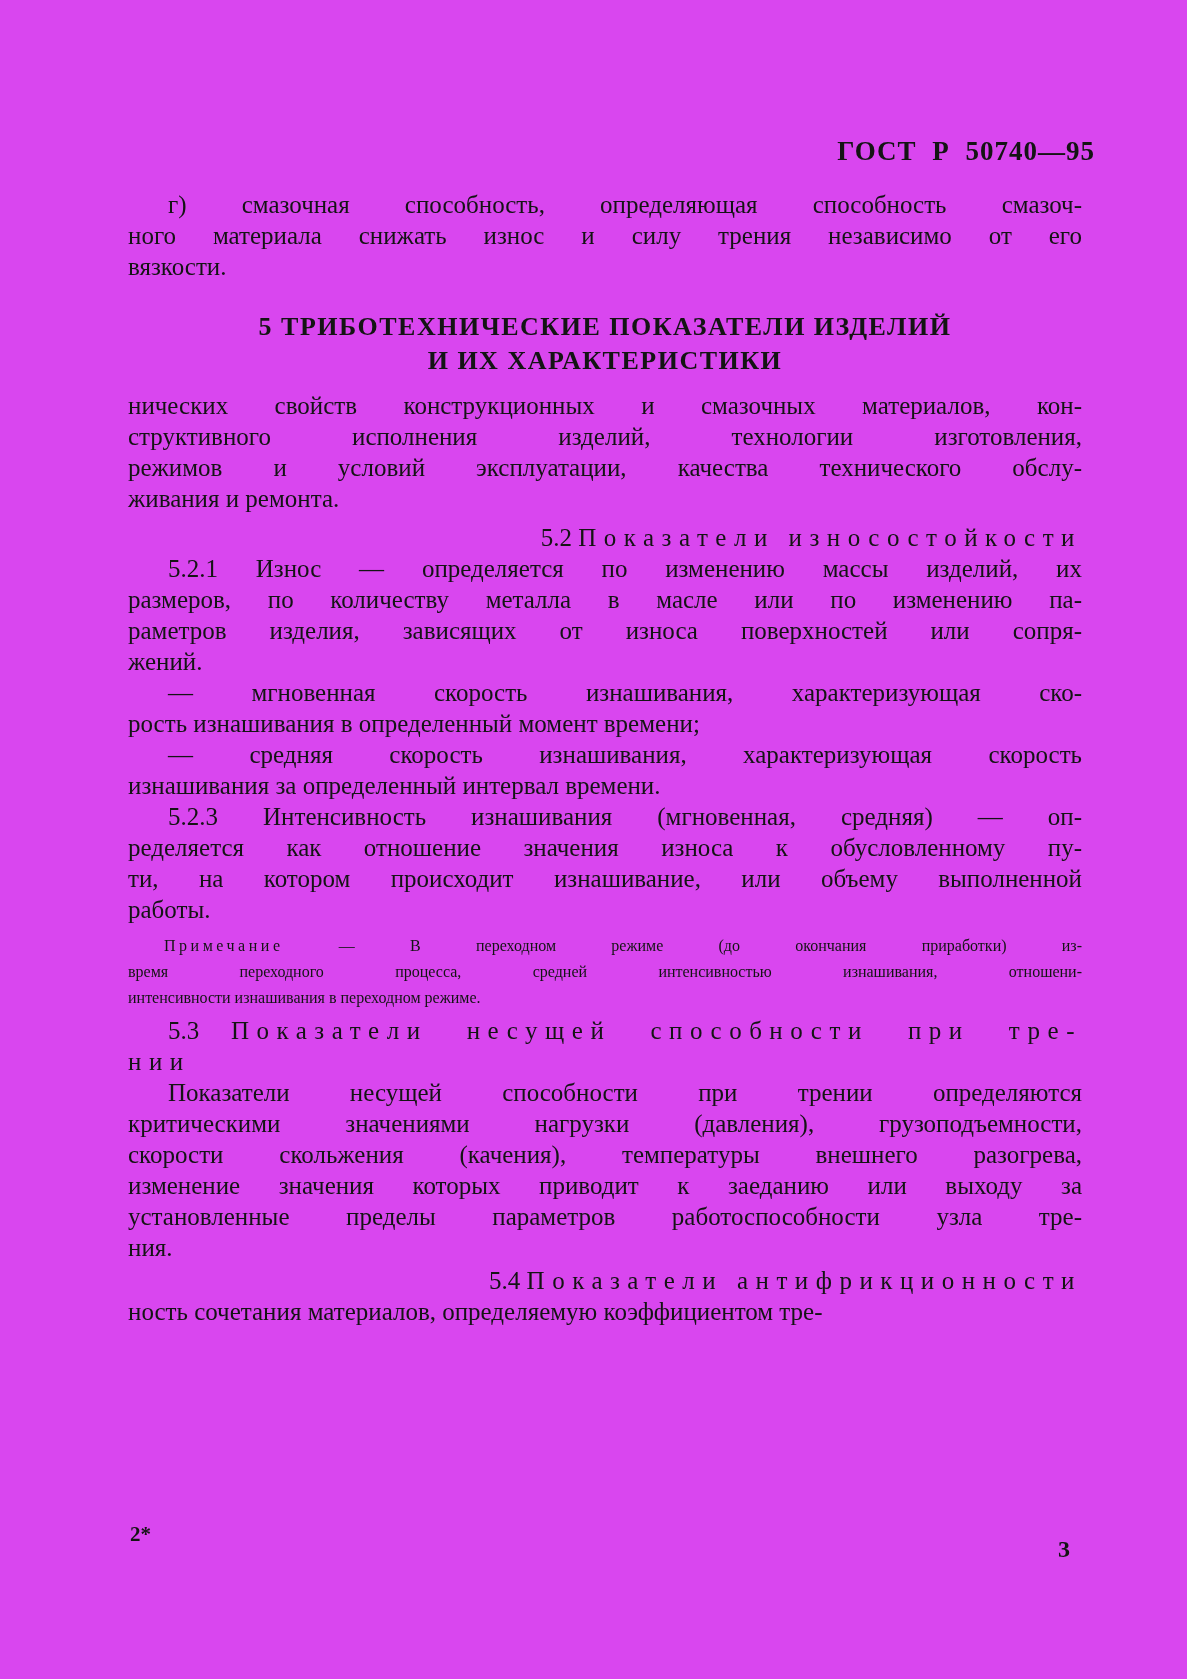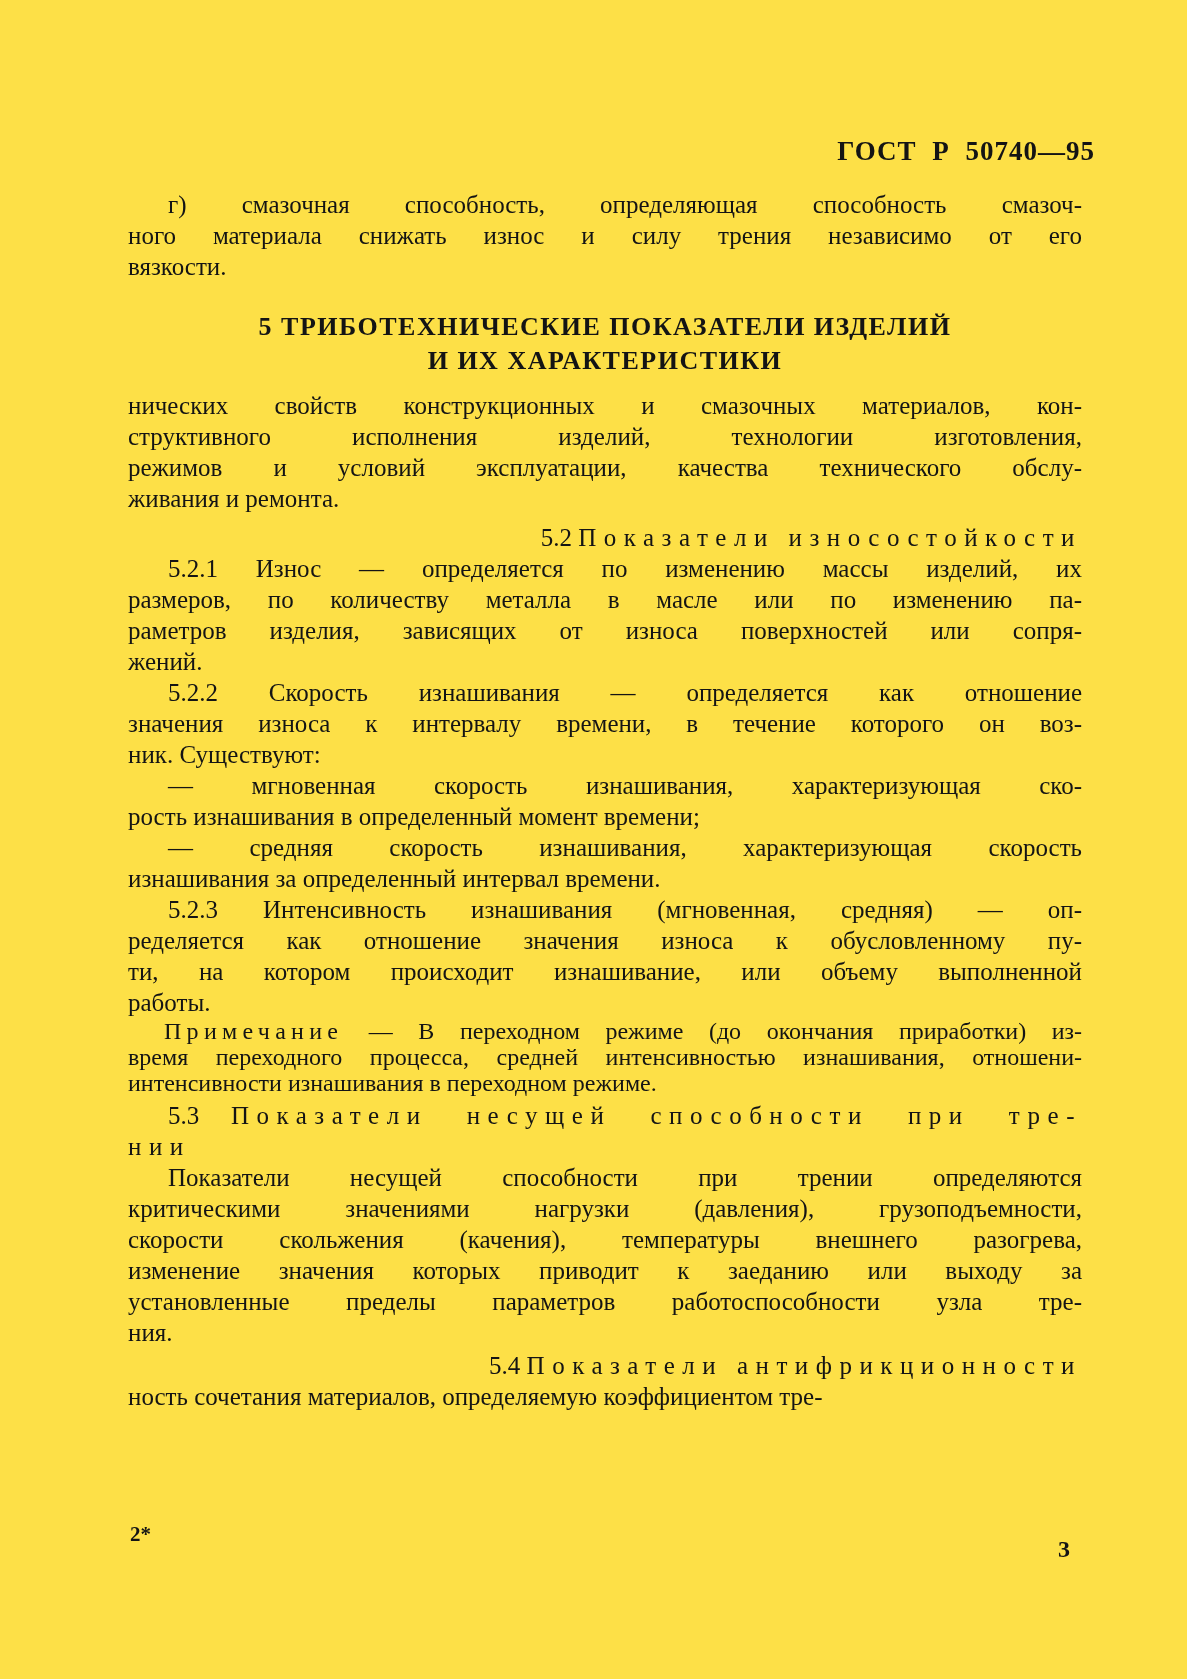--- a/index.html
+++ b/index.html
@@ -1,19 +1,19 @@
 <!DOCTYPE html>
 <html lang="ru"><head>
 <meta charset="utf-8">
 <style>
   html,body { margin:0; padding:0; background:#ffffff; }
   .page {
     position:relative;
     width:1187px; height:1679px;
-    background:#fde047;
+    background:#d946ef;
     color:#141414;
     font-family:"Liberation Serif", serif;
     overflow:hidden;
   }
   .doc-header {
     position:absolute; top:136px; right:92px;
     font-weight:bold; font-size:27px;
     letter-spacing:1px; word-spacing:8px;
     white-space:nowrap;
   }
@@ -29,21 +29,21 @@
     font-family:Liberation Serif, serif;
     font-weight:bold; font-size:26px; line-height:34px;
     letter-spacing:1.5px;
     margin-top:28px; margin-bottom:12px;
   }
   .para { margin:0; }
   .sub-head { margin-top:8px; }
   .sub-head .ln { white-space:nowrap; }
   .spaced { letter-spacing:0.30em; }
   .note {
-    font-size:24px; line-height:26px; 
+    font-size:16px; line-height:26px; margin-top:8px;
   }
   .note .ln { min-height:26px; }
   .note .ind { text-indent:36px; }
   .note-label { letter-spacing:0.22em; }
   .h53 { margin-top:4px; }
   .h53 .ln1 { text-align:justify; text-align-last:justify; text-indent:40px; }
   .h54 { margin-top:2px; }
   .sig-mark {
     position:absolute; left:130px; top:1522px;
     font-weight:bold; font-size:21px;
@@ -84,25 +84,20 @@
       <div class="ln ind"><span>5.2</span> <span class="spaced">Показатели износостойкости</span></div>
     </div>
 
     <div class="para">
       <div class="ln j ind">5.2.1 Износ — определяется по изменению массы изделий, их</div>
       <div class="ln j">размеров, по количеству металла в масле или по изменению па-</div>
       <div class="ln j">раметров изделия, зависящих от износа поверхностей или сопря-</div>
       <div class="ln">жений.</div>
     </div>
 
-    <div class="para">
-      <div class="ln j ind">5.2.2 Скорость изнашивания — определяется как отношение</div>
-      <div class="ln j">значения износа к интервалу времени, в течение которого он воз-</div>
-      <div class="ln">ник. Существуют:</div>
-    </div>
 
     <div class="para">
       <div class="ln j ind">— мгновенная скорость изнашивания, характеризующая ско-</div>
       <div class="ln">рость изнашивания в определенный момент времени;</div>
     </div>
 
     <div class="para">
       <div class="ln j ind">— средняя скорость изнашивания, характеризующая скорость</div>
       <div class="ln">изнашивания за определенный интервал времени.</div>
     </div>

